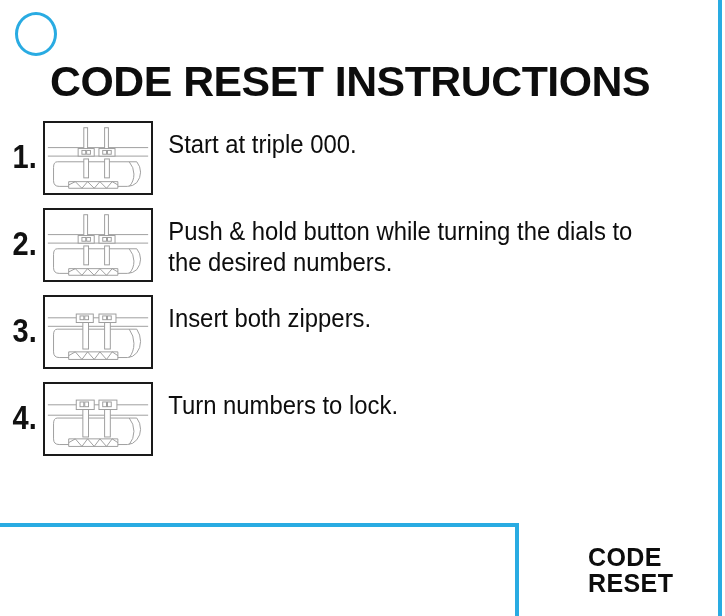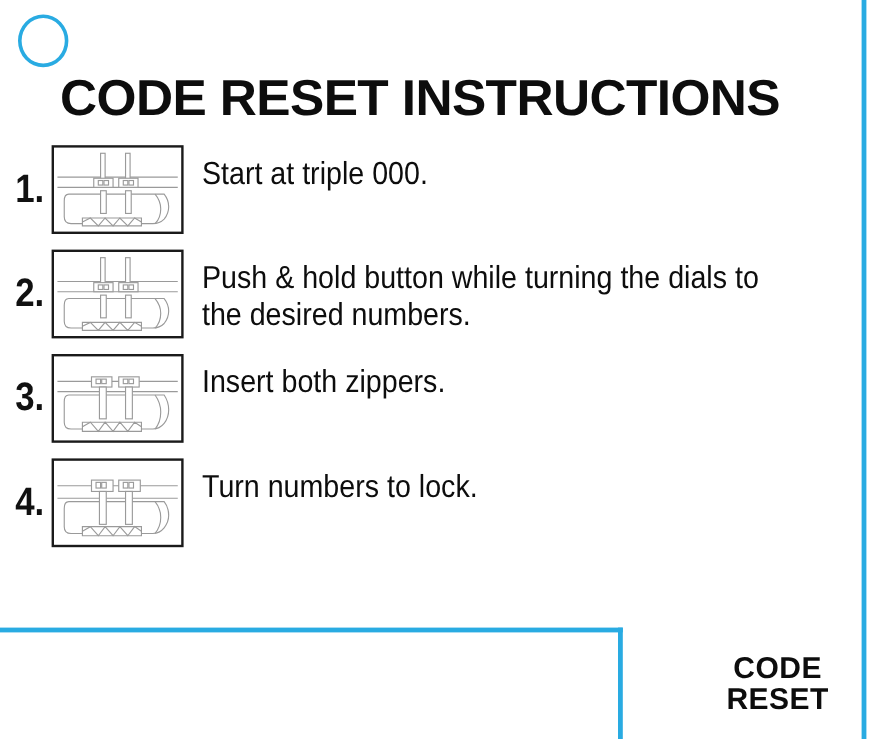--- a/index.html
+++ b/index.html
@@ -124,21 +124,21 @@
     transform-origin: left top;
     width: 610px;
   }
 
   
   .brand {
     position: absolute;
     left: 588px;
     top: 545px;
     width: 120px;
-    text-align: center;
+    text-align: left;
     font-family: "Liberation Sans", sans-serif;
     font-weight: bold;
     font-size: 25px;
     line-height: 1.02;
     letter-spacing: 0.4px;
     color: #0d0d0d;
   }
   .brand div { display: block; }
 </style>
 </head>

